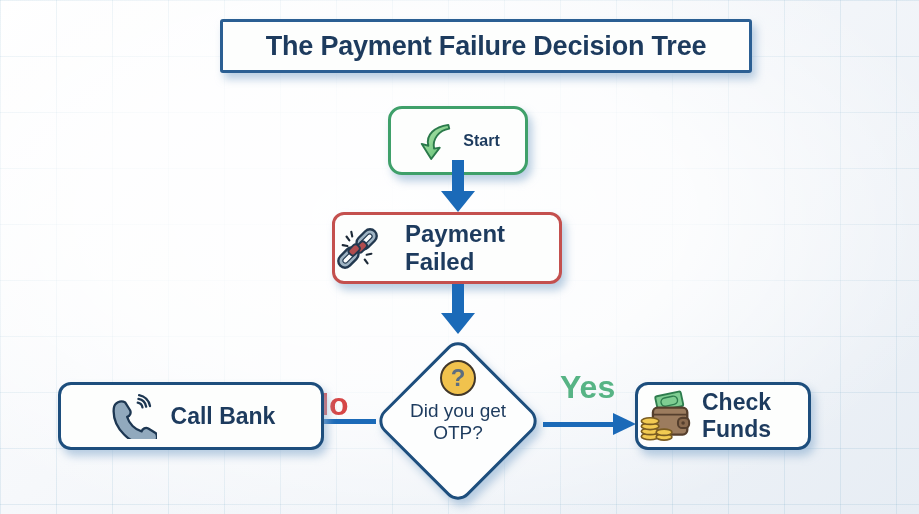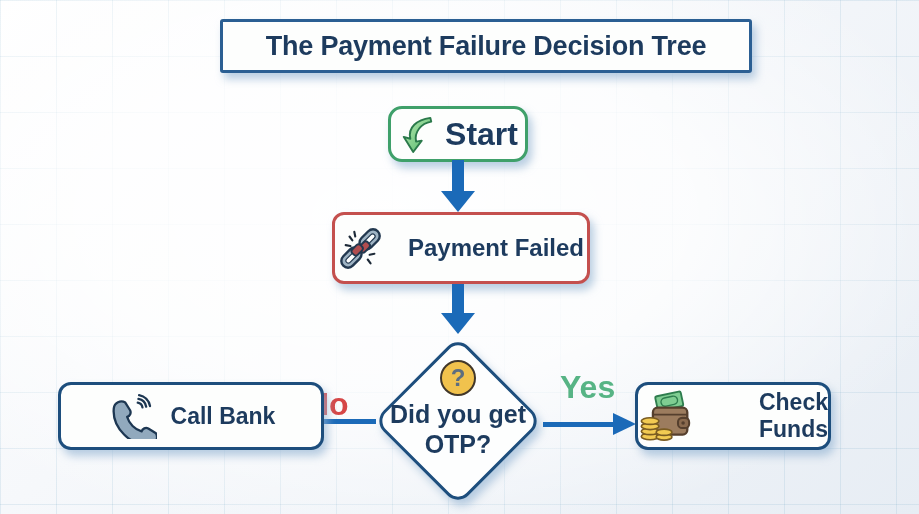--- a/index.html
+++ b/index.html
@@ -23,55 +23,55 @@
     position:absolute; display:flex; align-items:center; justify-content:center;
     background:#fdfefd; box-sizing:border-box;
     box-shadow:4px 6px 9px rgba(148,180,210,.65);
   }
   .title-box{
     left:188px; top:19px; width:532px; height:54px;
     border:3px solid #2b5f93; border-radius:3px;
     font-size:27px; font-weight:bold; letter-spacing:-.2px;margin-left:32px;
   }
   .start-node{
-    left:388px; top:106px; width:140px; height:56px; gap:9px;
+    left:388px; top:106px; width:140px; height:69px; gap:9px;
     border:3px solid var(--start-green,#3fa06a); border-radius:14px;
-    font-size:32px; font-weight:bold;
+    font-size:16px; font-weight:bold;
   }
   .failed-node{
-    left:332px; top:212px; width:258px; height:72px; gap:24px;
+    left:332px; top:212px; width:230px; height:72px; gap:24px;
     border:3.5px solid var(--failed-red,#c4504e); border-radius:12px;
     font-size:24px; font-weight:bold;
   }
   .callbank-node{
     left:58px; top:382px; width:266px; height:68px; gap:14px;
     border:3.5px solid var(--node-border-navy,#1d4e7d); border-radius:13px;
     font-size:23px; font-weight:bold;
   }
   .checkfunds-node{
-    left:635px; top:382px; width:196px; height:68px; gap:10px;
+    left:635px; top:382px; width:176px; height:68px; gap:10px;
     border:3.5px solid var(--node-border-navy,#1d4e7d); border-radius:13px;
-    font-size:23px; font-weight:bold;text-align:right;
+    font-size:23px; font-weight:bold;
   }
   .diamond-shape{
     position:absolute; left:398px; top:361px; width:120px; height:120px;
     background:#fdfefe; border:3.5px solid var(--node-border-navy,#1d4e7d);
     border-radius:15px; transform:rotate(45deg); box-sizing:border-box;
     box-shadow:7px 1.5px 9px rgba(148,180,210,.65);
   }
   .diamond-content{
     position:absolute; left:388px; top:360px; width:140px; text-align:center;
   }
   .q-circle{
     width:36px; height:36px; border-radius:50%; margin:0 auto 4px auto;
     background:var(--question-yellow,#f1c24d); border:2.5px solid #42382a;
     box-sizing:border-box; display:flex; align-items:center; justify-content:center;
     font-size:24px; font-weight:bold; color:#5d6e80;
   }
-  .diamond-label{ font-size:25px; font-weight:bold; line-height:1.18; }
+  .diamond-label{ font-size:19px; font-weight:normal; line-height:1.18; }
   .v-shaft{ position:absolute; width:12px; background:var(--arrow-blue,#1b6ab8); }
   .v-head{ position:absolute; width:0; height:0;
     border-left:17px solid transparent; border-right:17px solid transparent;
     border-top:21px solid var(--arrow-blue,#1b6ab8); }
   .h-line{ position:absolute; height:5px; background:var(--arrow-blue,#1b6ab8); }
   .h-head-left{ position:absolute; width:0; height:0;
     border-top:11px solid transparent; border-bottom:11px solid transparent;
     border-right:21px solid var(--arrow-blue,#1b6ab8); }
   .h-head-right{ position:absolute; width:0; height:0;
     border-top:11px solid transparent; border-bottom:11px solid transparent;

